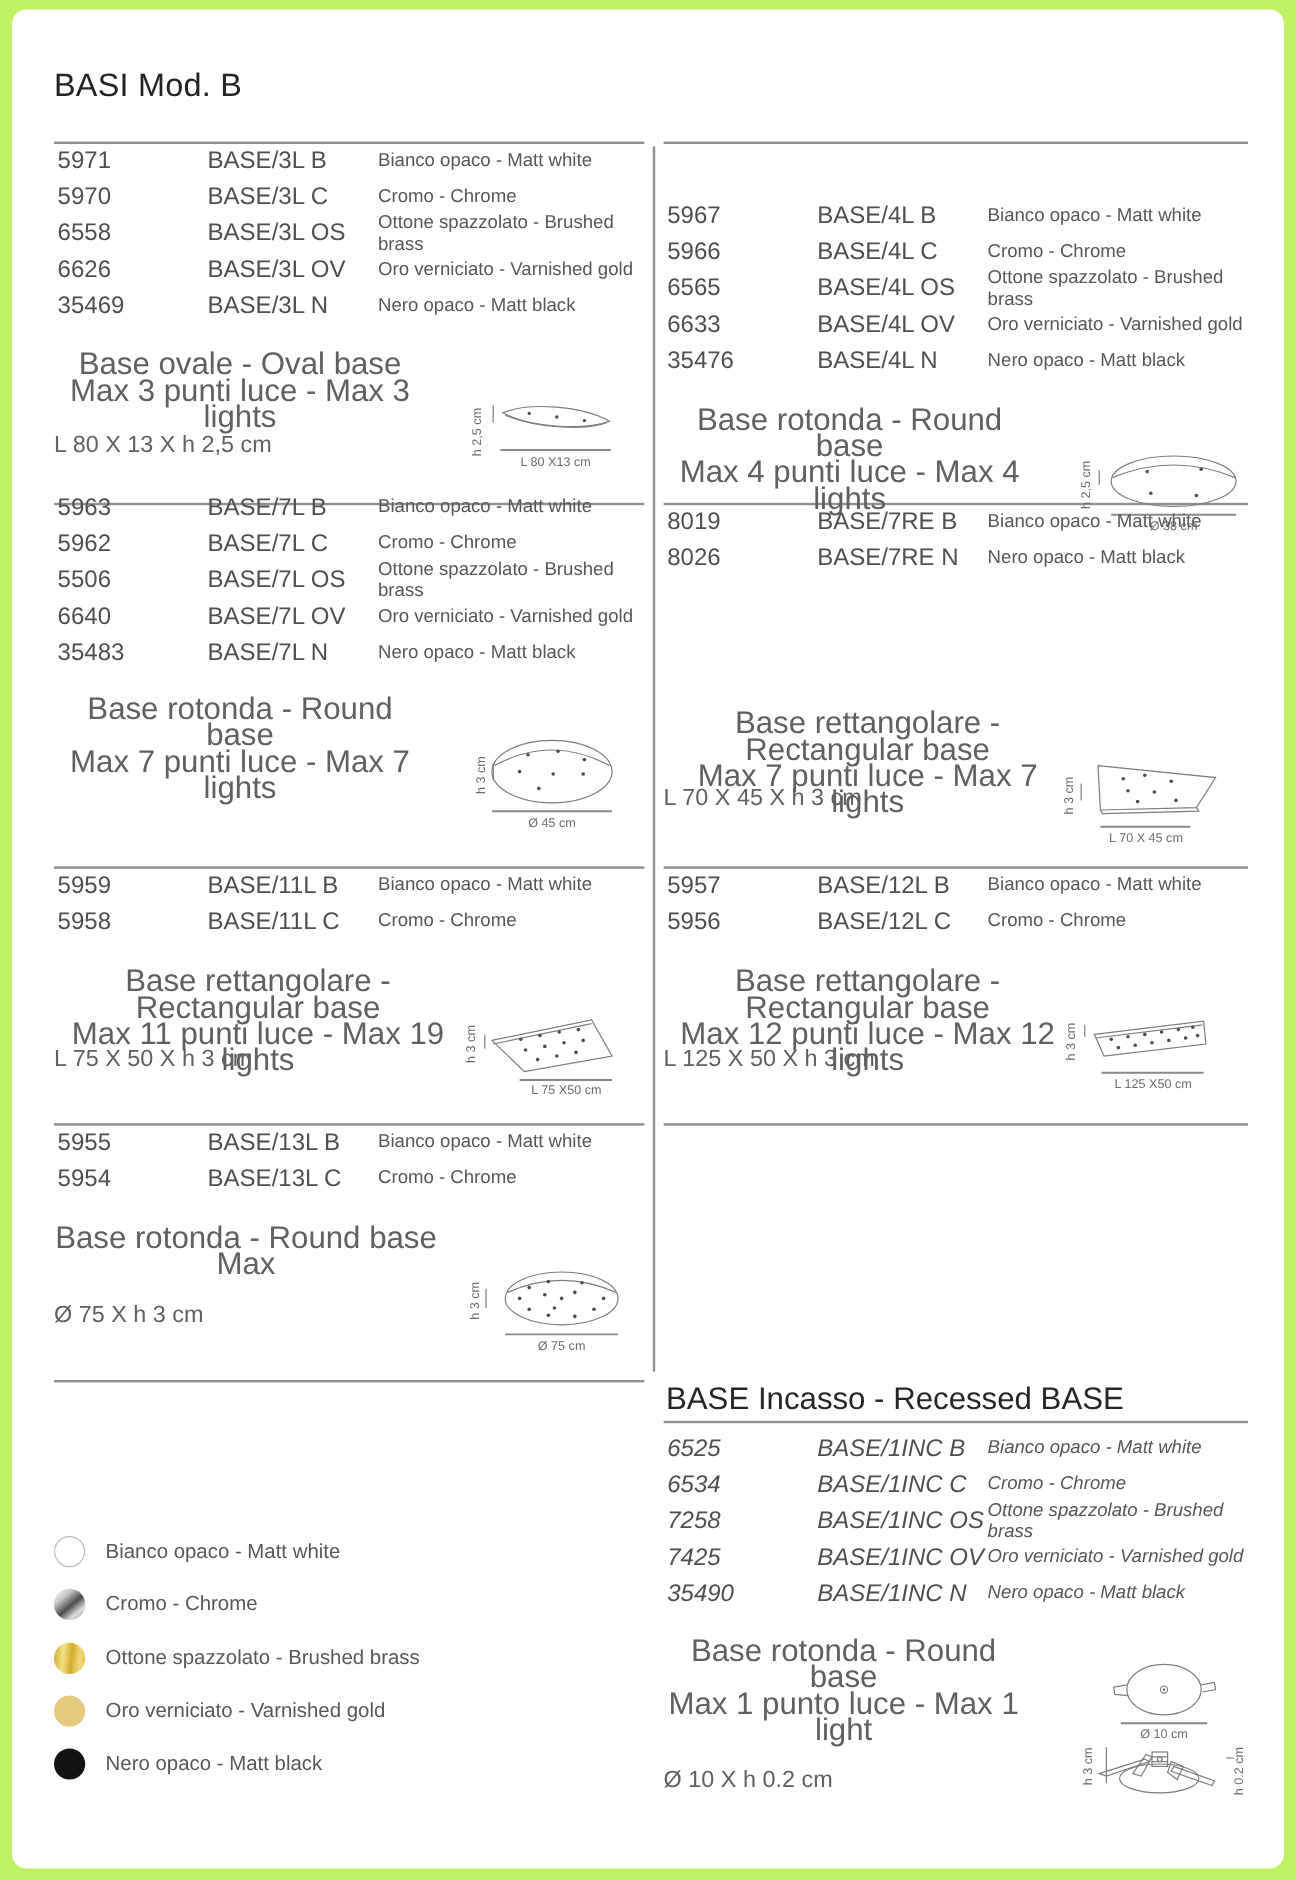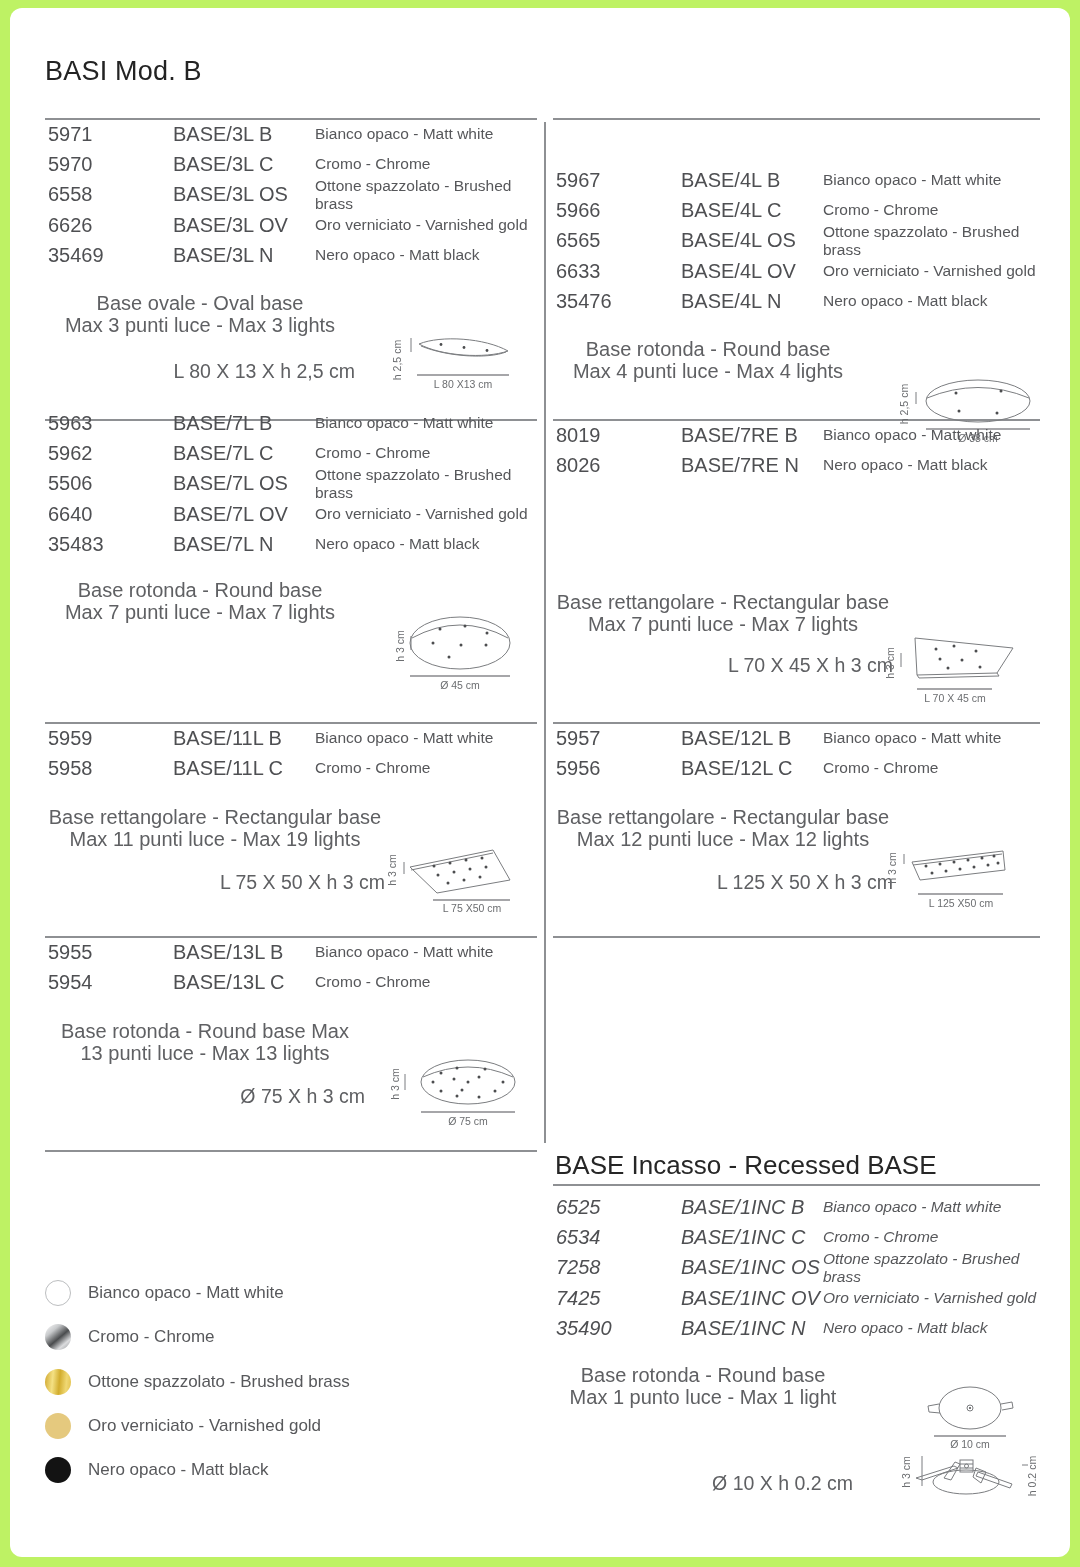--- a/index.html
+++ b/index.html
@@ -8,22 +8,22 @@
   .sheet{position:absolute;left:10px;top:8px;right:10px;bottom:10px;background:#ffffff;border-radius:12px;}
   .page-title{position:absolute;left:45px;top:56px;font-size:27px;color:#232323;letter-spacing:.2px;}
   .rule{position:absolute;height:2px;background:#8e9093;}
   .vline{position:absolute;width:2px;background:#8e9093;}
   .section{position:absolute;}
   .ptable{position:absolute;left:0;top:1px;right:0;}
   .prow{display:flex;align-items:center;height:30.3px;}
   .col-code{width:125px;padding-left:3px;font-size:20px;color:#4e4f52;}
   .col-model{width:142px;font-size:20px;color:#4e4f52;}
   .col-finish{flex:1;font-size:15.5px;color:#56575a;}
-  .desc{position:absolute;left:0;width:310px;text-align:center;font-size:20px;line-height:22px;color:#5f6063;}
-  .dim{position:absolute;left:0;width:310px;text-align:right;font-size:19.5px;color:#5f6063;}
+  .desc{position:absolute;left:0;width:310px;text-align:center;font-size:26px;line-height:22px;color:#5f6063;}
+  .dim{position:absolute;left:0;width:310px;text-align:left;font-size:19.5px;color:#5f6063;}
   .sec-title{position:absolute;left:2px;top:0;font-size:26px;color:#262626;}
   .draw{position:absolute;overflow:visible;}
   .draw path,.draw ellipse,.draw line,.draw circle,.draw rect{fill:none;stroke:#7b7d80;stroke-width:1;}
   .draw .dot{fill:#4c4d4f;stroke:none;}
   .draw text{font-family:"Liberation Sans","DejaVu Sans",sans-serif;font-size:10.5px;fill:#6b6d70;stroke:none;}
   .draw .dimline{stroke:#88898c;stroke-width:1.6;}
   .legend-item{position:absolute;display:flex;align-items:center;gap:17px;height:26px;}
   .swatch{width:26px;height:26px;border-radius:50%;flex:0 0 26px;}
   .sw-white{background:#ffffff;border:1.5px solid #bcbec0;box-sizing:border-box;}
   .sw-chrome{background:linear-gradient(140deg,#ffffff 0%,#c7c9cb 28%,#6f7173 46%,#4a4c4e 54%,#dcdddf 76%,#8e9092 100%);}
@@ -328,21 +328,20 @@
         <span class="col-finish">Bianco opaco - Matt white</span>
       </div>
       <div class="prow">
         <span class="col-code">5954</span>
         <span class="col-model">BASE/13L C</span>
         <span class="col-finish">Cromo - Chrome</span>
       </div>
     </div>
     <div class="desc" style="top:84px;width:320px;">
       <div>Base rotonda - Round base Max</div>
-      <div>13 punti luce - Max 13 lights</div>
     </div>
     <div class="dim" style="top:149px;width:320px;">Ø 75 X h 3 cm</div>
     <svg class="draw" style="left:346px;top:112px;" width="135" height="85" viewBox="0 0 135 85">
       <text transform="rotate(-90 8 36)" x="8" y="36" text-anchor="middle">h 3 cm</text>
       <line x1="14" y1="26" x2="14" y2="42"></line>
       <g>
         <ellipse cx="77" cy="34" rx="47" ry="22"></ellipse>
         <path d="M32,29 Q77,9 122,29"></path>
         <circle class="dot" cx="112" cy="34" r="1.5"></circle>
           <circle class="dot" cx="104" cy="43" r="1.5"></circle>

